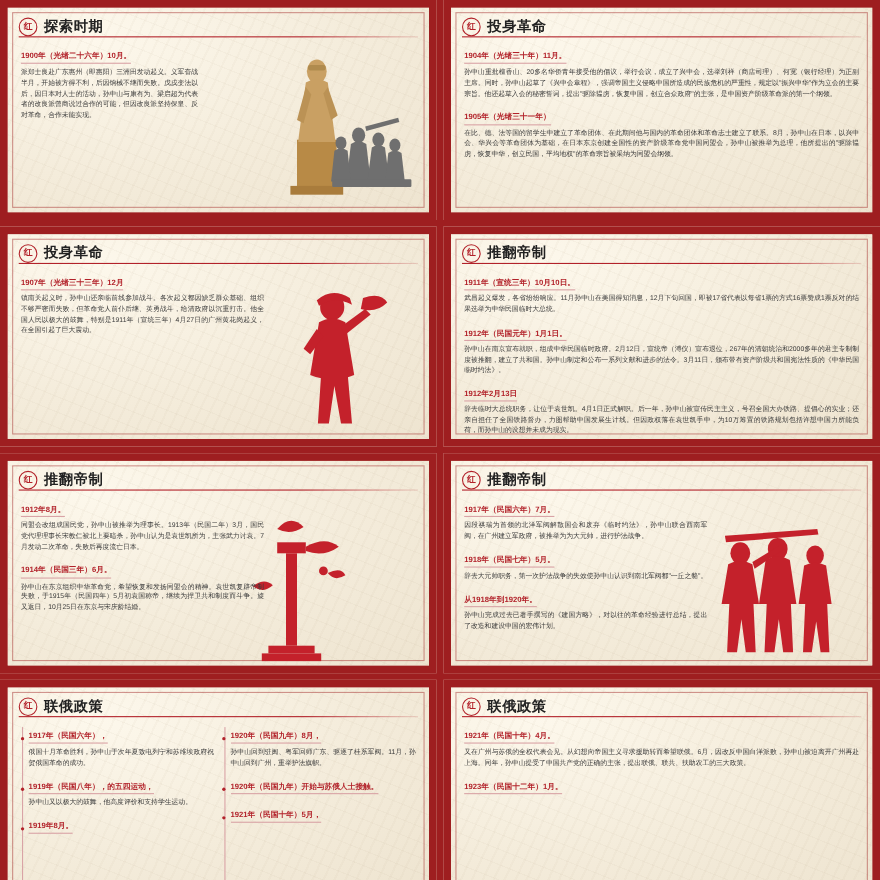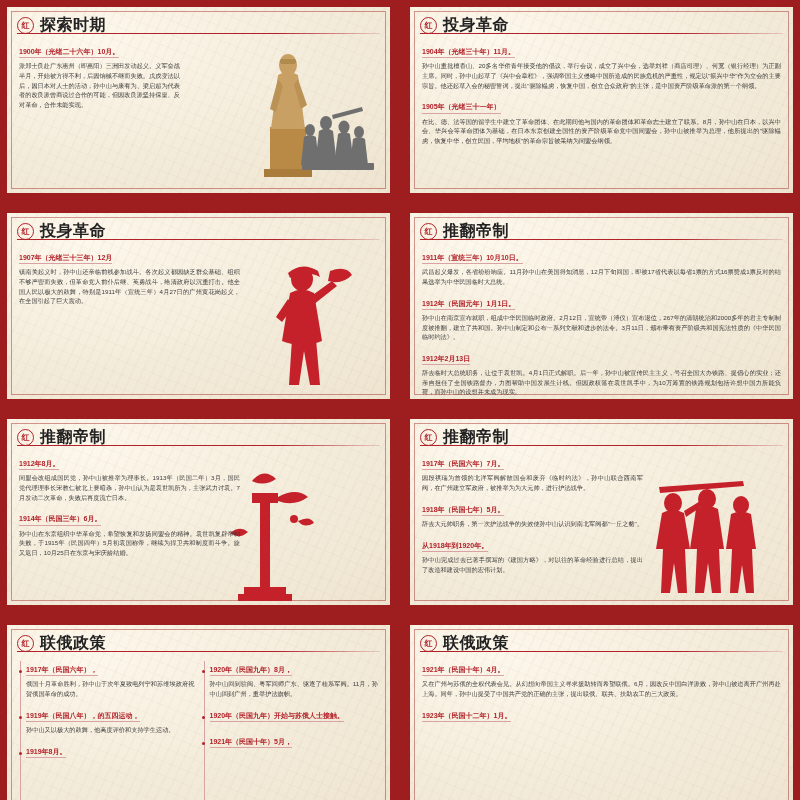--- a/index.html
+++ b/index.html
@@ -52,21 +52,21 @@
   .seal{
     width:15px;height:15px;border-radius:50%;
     border:1.6px solid #b2222a;
     color:#b2222a;
     font-size:8px;line-height:12px;text-align:center;
     flex:0 0 auto;
     display:flex;align-items:center;justify-content:center;
     font-weight:bold;
   }
   .htitle{
-    font-size:16px;font-weight:bold;color:#222;
+    font-size:13px;font-weight:bold;color:#222;
     letter-spacing:.5px;
   }
   .hrule{
     position:absolute;left:10px;right:10px;top:26px;height:1px;
     background:linear-gradient(to right,#b2222a 0%,#b2222a 72%,rgba(178,34,42,.15) 100%);
     z-index:3;
   }
   
   .body{
     position:absolute;left:12px;top:33px;right:12px;bottom:8px;

